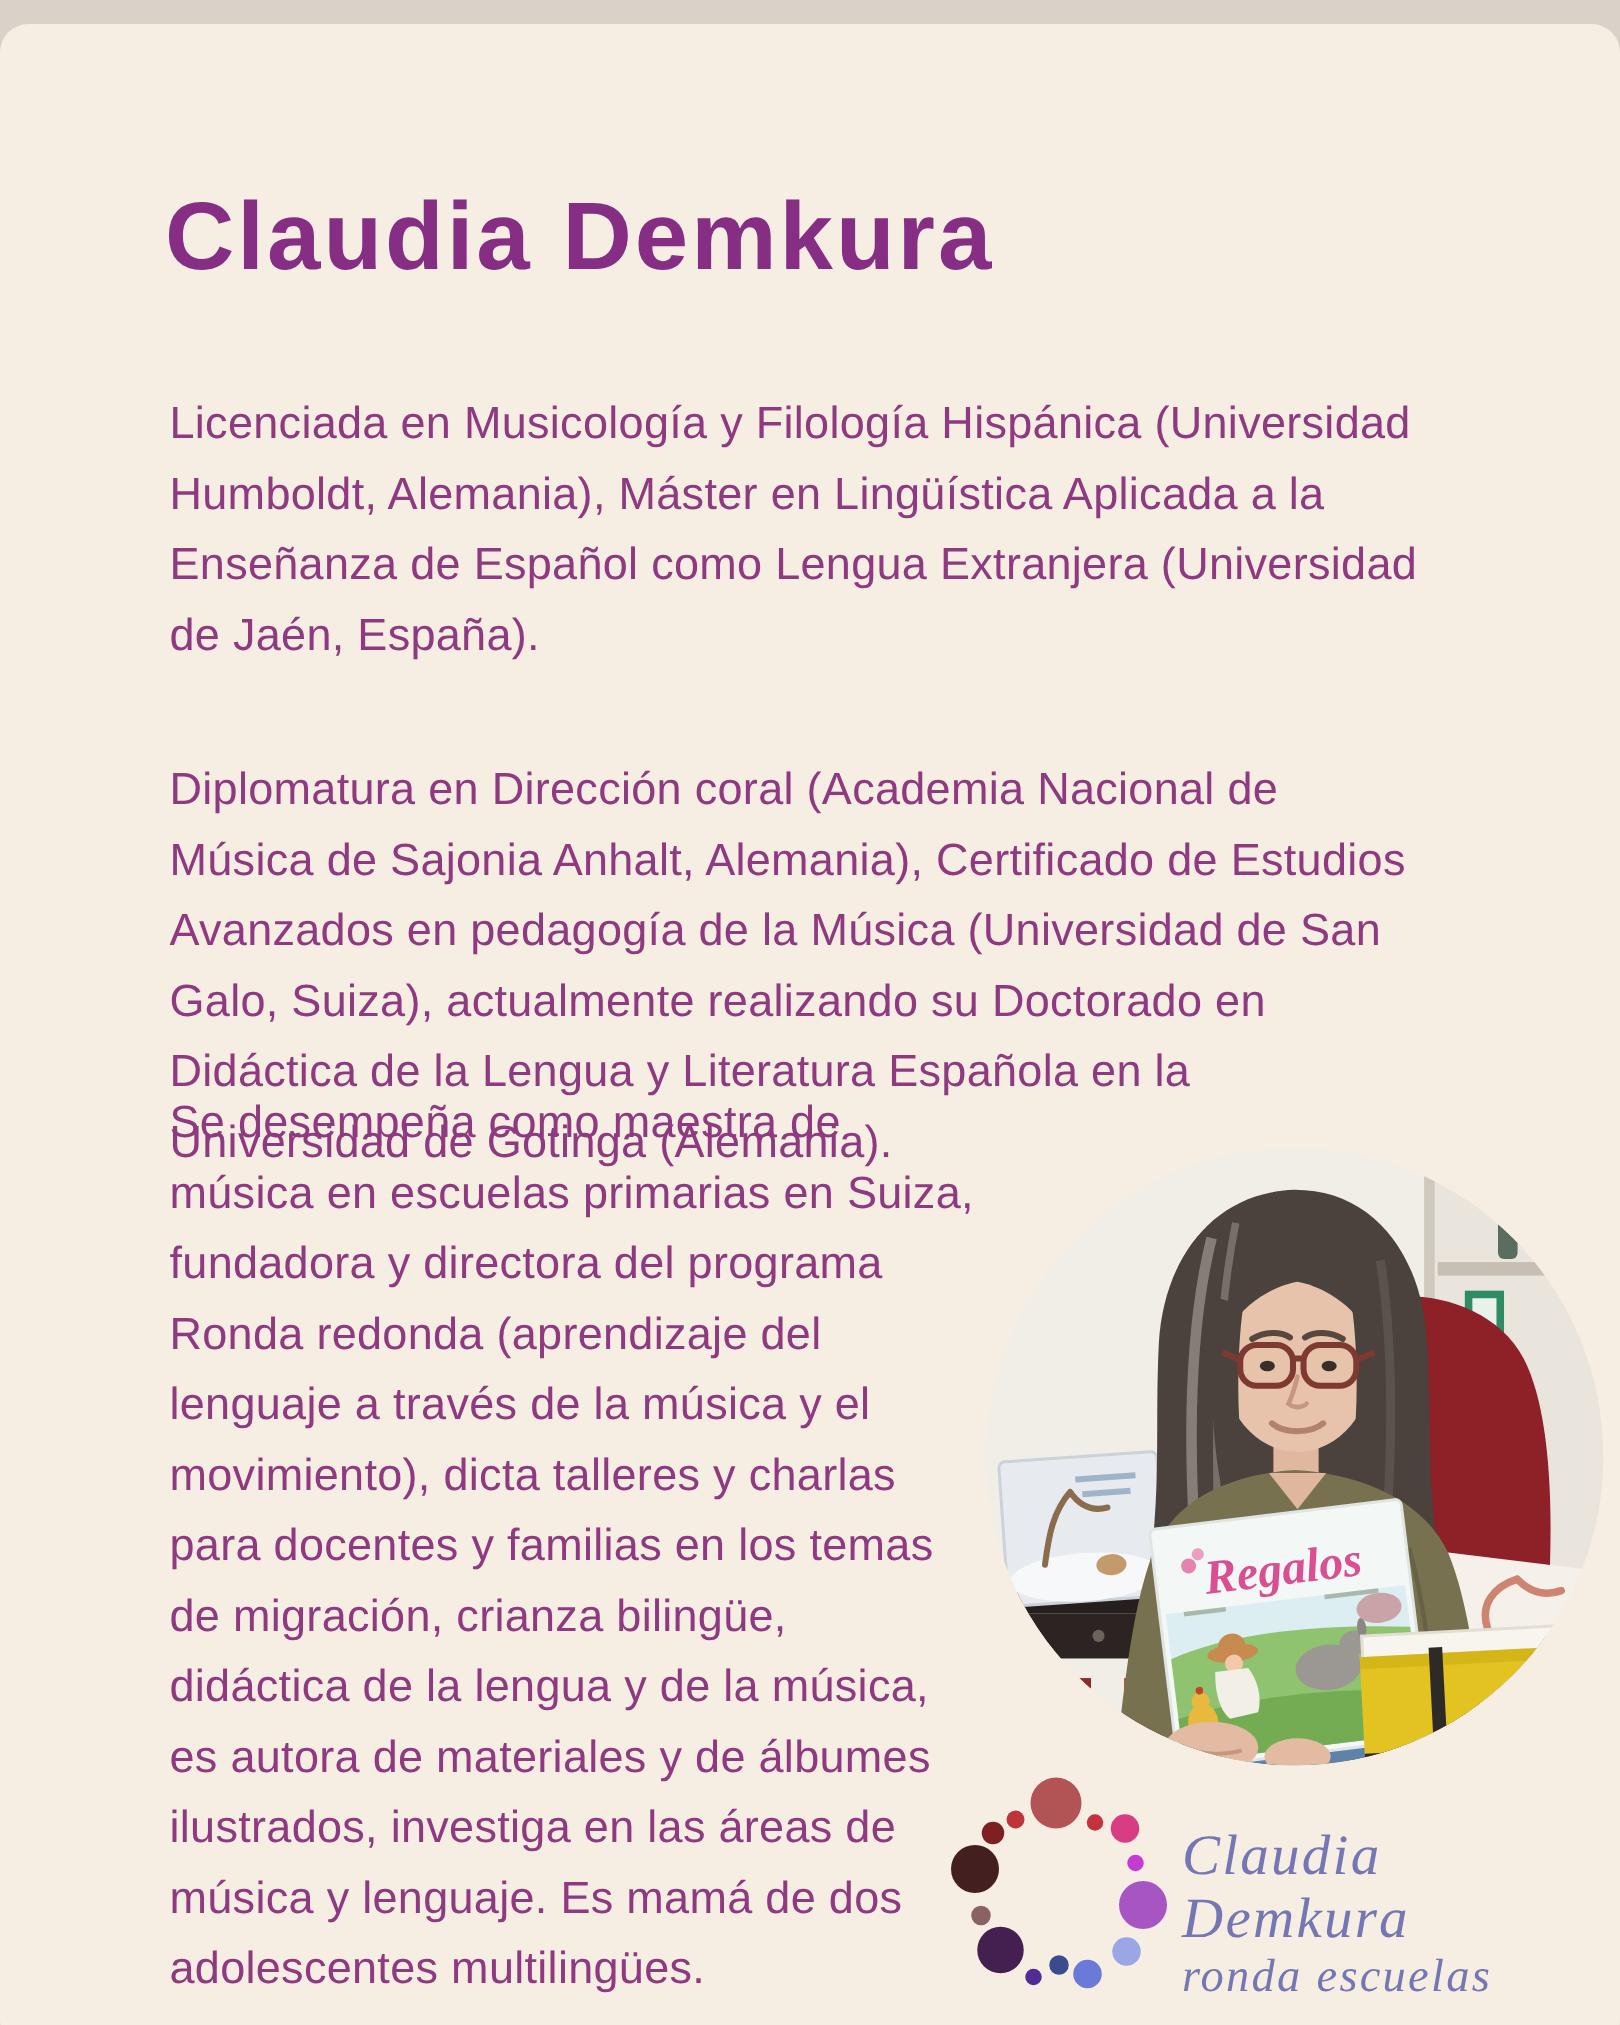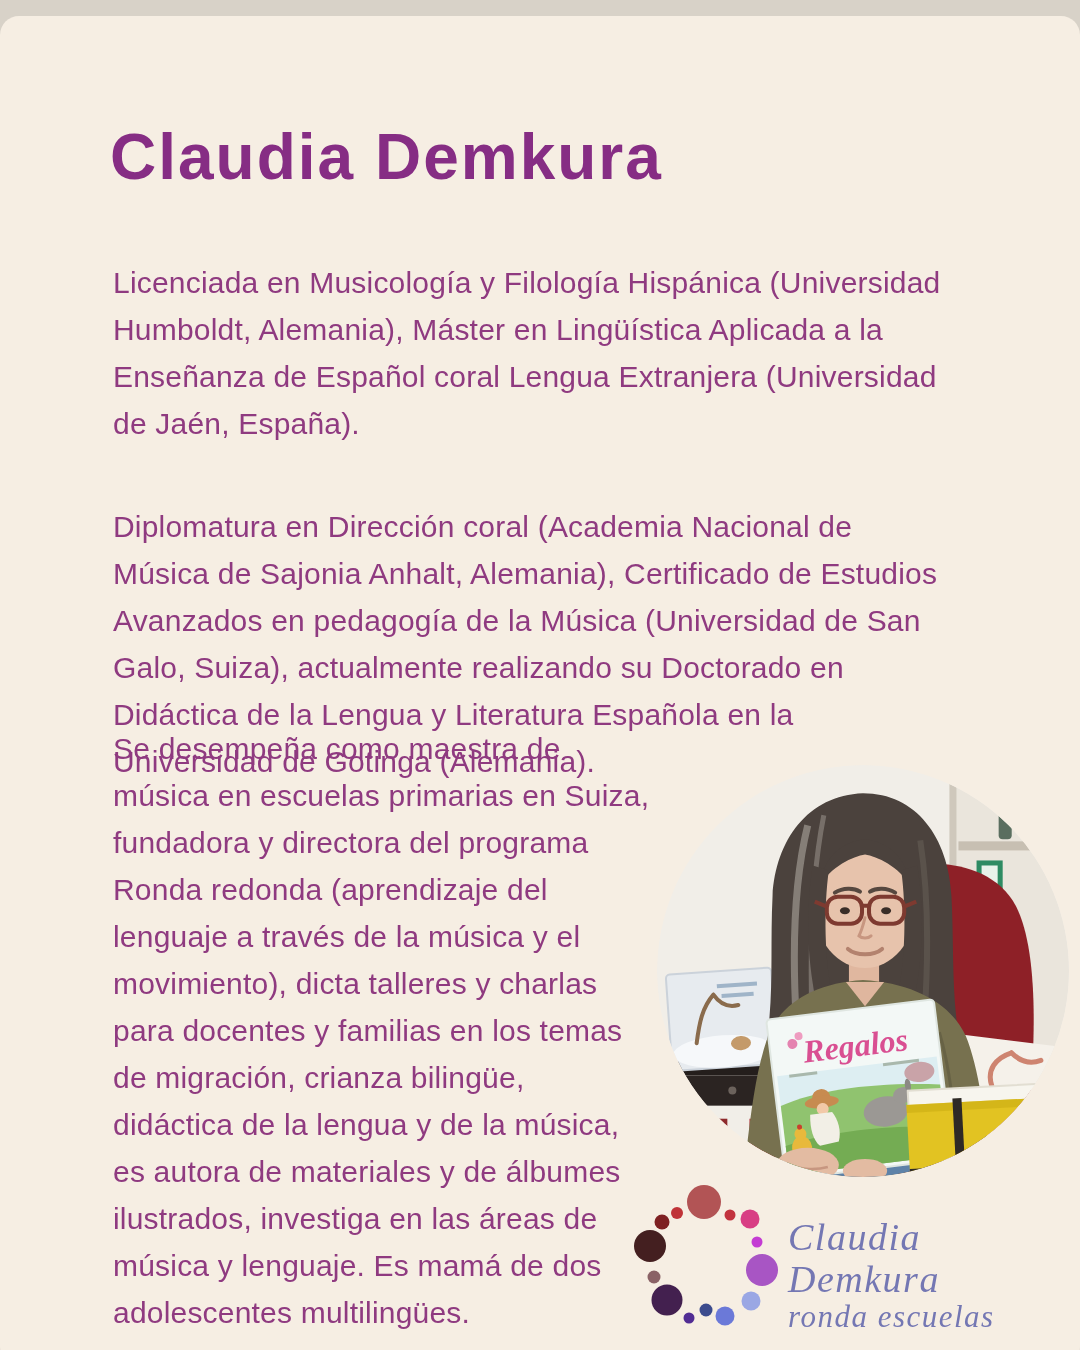--- a/index.html
+++ b/index.html
@@ -59,21 +59,21 @@
 </head>
 <body>
 
 <div class="canvas">
 
   <h1 class="page-title">Claudia Demkura</h1>
 
   <div class="bio bio-top">
     <p>Licenciada en Musicología y Filología Hispánica (Universidad
 Humboldt, Alemania), Máster en Lingüística Aplicada a la
-Enseñanza de Español coral Lengua Extranjera (Universidad
+Enseñanza de Español como Lengua Extranjera (Universidad
 de Jaén, España).</p>
     <p>Diplomatura en Dirección coral (Academia Nacional de
 Música de Sajonia Anhalt, Alemania), Certificado de Estudios
 Avanzados en pedagogía de la Música (Universidad de San
 Galo, Suiza), actualmente realizando su Doctorado en
 Didáctica de la Lengua y Literatura Española en la
 Universidad de Gotinga (Alemania).</p>
   </div>
 
   <div class="bio bio-bottom">

